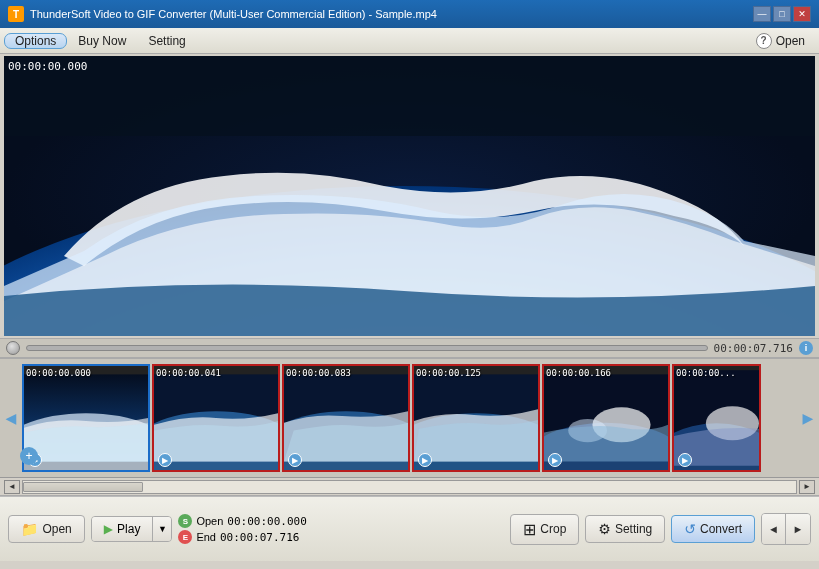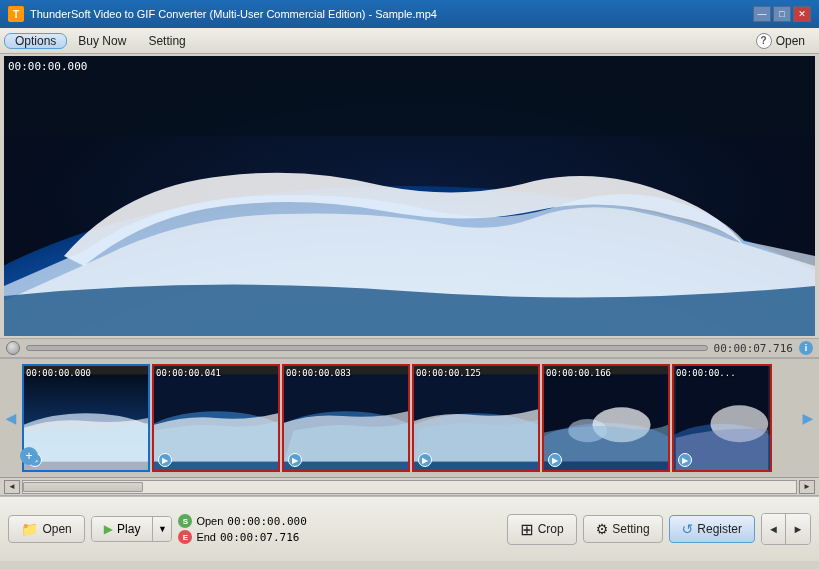--- a/index.html
+++ b/index.html
@@ -466,21 +466,21 @@
         <rect width="128" height="90" fill="#060e24"></rect>
         <ellipse cx="64" cy="85" rx="80" ry="35" fill="#1a4a88" opacity="0.8"></ellipse>
         <ellipse cx="80" cy="52" rx="30" ry="18" fill="white" opacity="0.7"></ellipse>
         <ellipse cx="45" cy="58" rx="20" ry="12" fill="#ddeeff" opacity="0.5"></ellipse>
         <path d="M 0 60 Q 50 50 80 55 Q 110 60 128 52 L 128 90 L 0 90 Z" fill="#88b8d8" opacity="0.5"></path>
       </svg>
       <span class="thumb-time">00:00:00.166</span>
       <div class="thumb-icon">▶</div>
     </div>
 
-    <div class="thumb-item" style="width:100px;">
+    <div class="thumb-item" style="width:89px;">
       <svg class="thumb-svg" viewBox="0 0 80 90" xmlns="http://www.w3.org/2000/svg">
         <rect width="80" height="90" fill="#060e24"></rect>
         <ellipse cx="40" cy="85" rx="60" ry="35" fill="#1a4a88" opacity="0.8"></ellipse>
         <ellipse cx="55" cy="50" rx="25" ry="16" fill="white" opacity="0.65"></ellipse>
         <path d="M 0 62 Q 40 52 80 55 L 80 90 L 0 90 Z" fill="#8898c8" opacity="0.5"></path>
       </svg>
       <span class="thumb-time">00:00:00...</span>
       <div class="thumb-icon">▶</div>
     </div>
 
@@ -531,20 +531,20 @@
     <span>Crop</span>
   </div>
 
   <div class="tool-btn">
     <span class="btn-icon">⚙</span>
     <span>Setting</span>
   </div>
 
   <div class="tool-btn" style="background: linear-gradient(to bottom, #e8f0f8, #b8d0f0); border-color: #5a9fd4;">
     <span class="btn-icon" style="color:#4488cc;">↺</span>
-    <span>Register</span>
+    <span>Convert</span>
   </div>
 
   <div class="nav-arrows">
     <button class="nav-arrow-btn">◄</button>
     <button class="nav-arrow-btn">►</button>
   </div>
 </div>
 
 </body></html>

